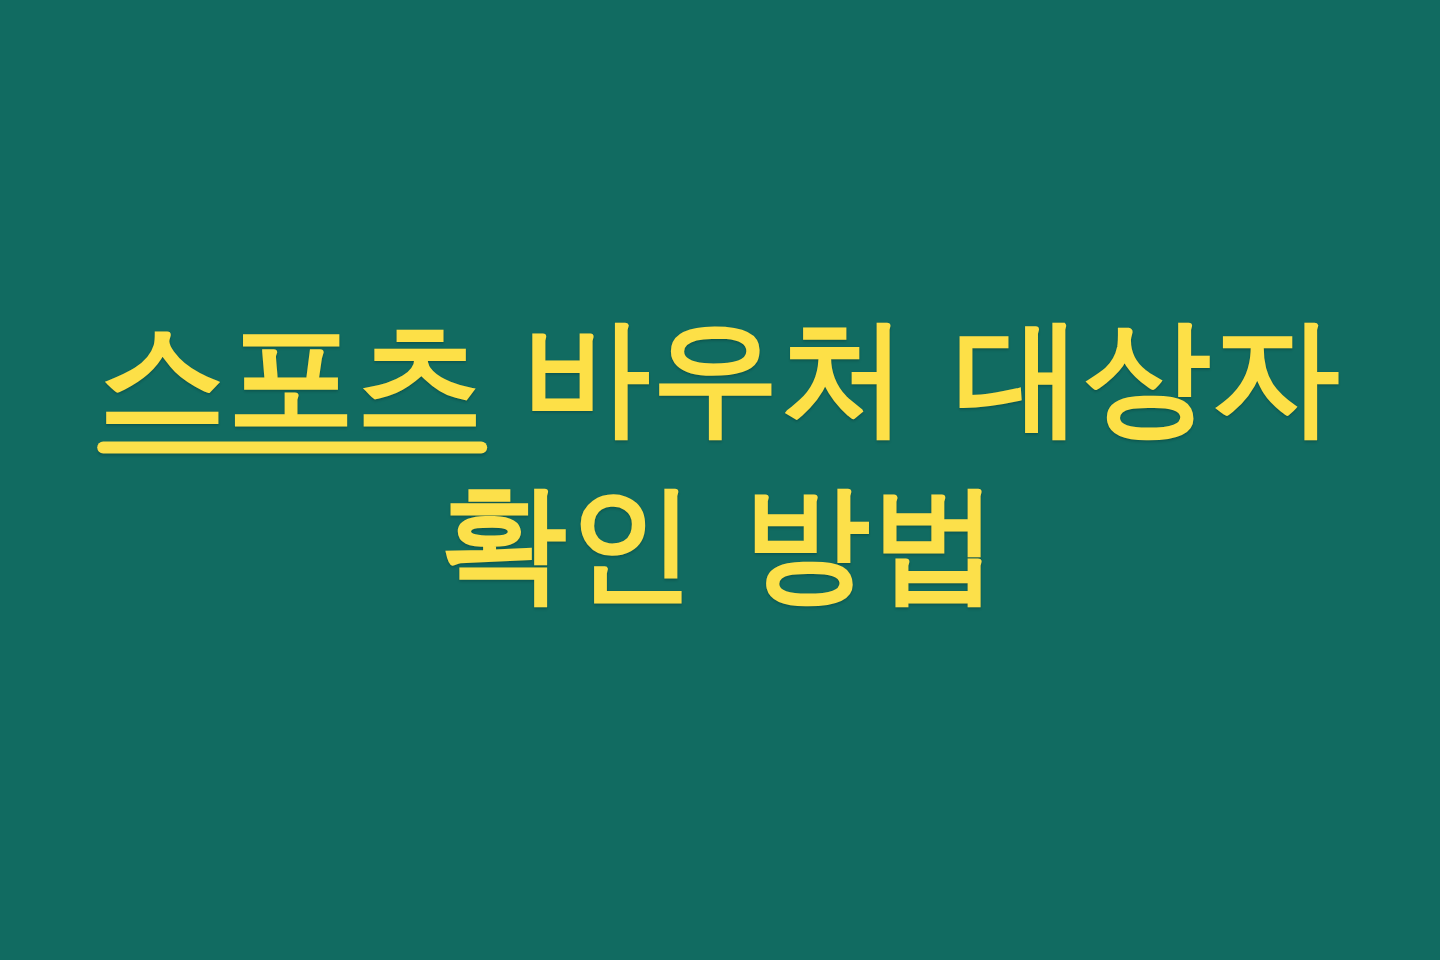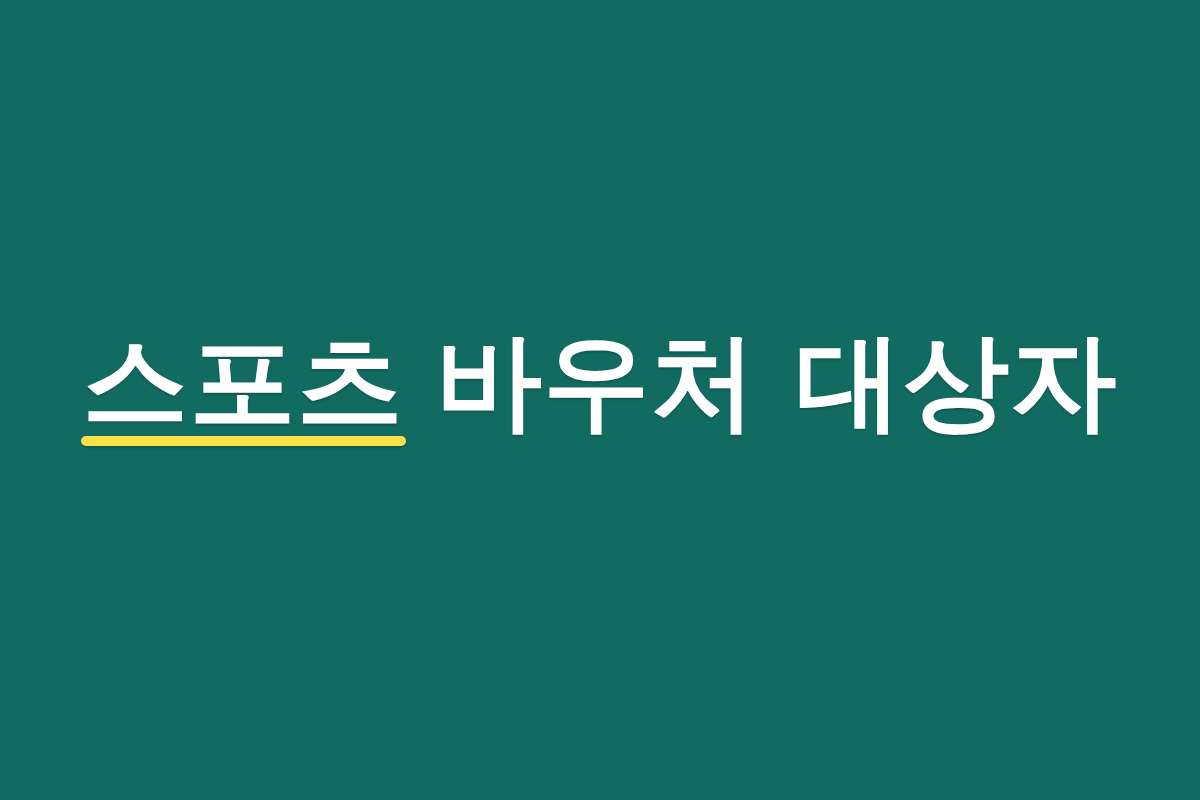--- a/index.html
+++ b/index.html
@@ -90,20 +90,21 @@
     width: 0.30em;
   }
 </style>
 </head>
 <body>
 
 <div id="poster" style="background: rgb(17, 107, 97);">
 
   <div id="headline">
 
-    <div class="headline-line line-1" style="color: #ffffff;">
+    <div class="headline-line line-1" style="color: #fde047;">
       <span class="emphasis">스포츠</span><span class="space-run"></span><span class="plain-run">바우처 대상자</span>
     </div>
 
+    <div class="headline-line line-2" style="color: rgb(252, 224, 74);">확인 방법</div>
 
   </div>
 
 </div>
 
 </body></html>

